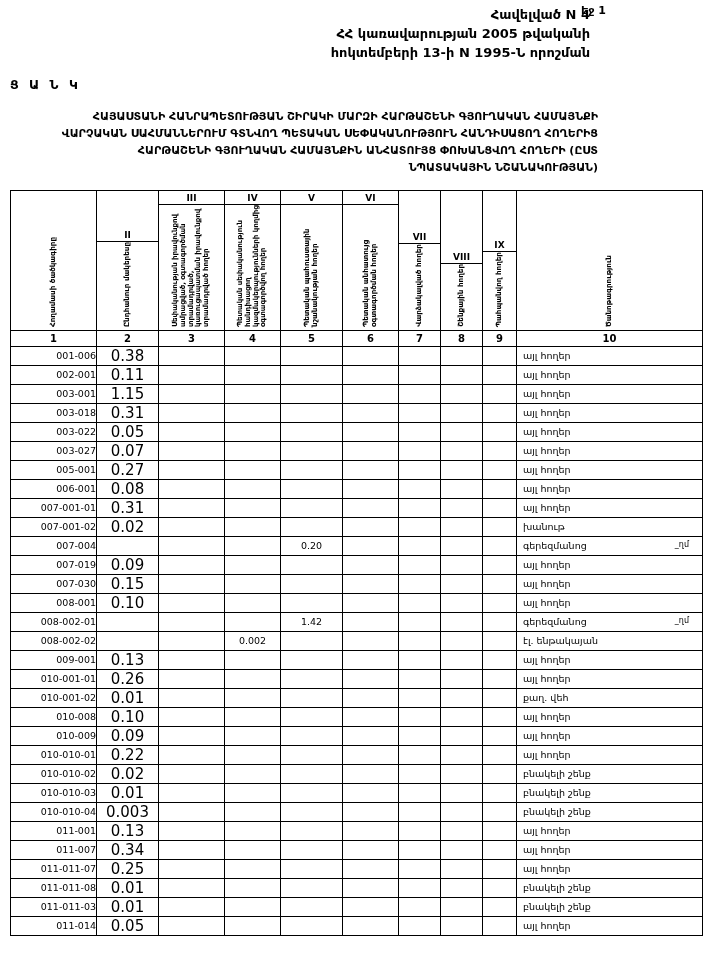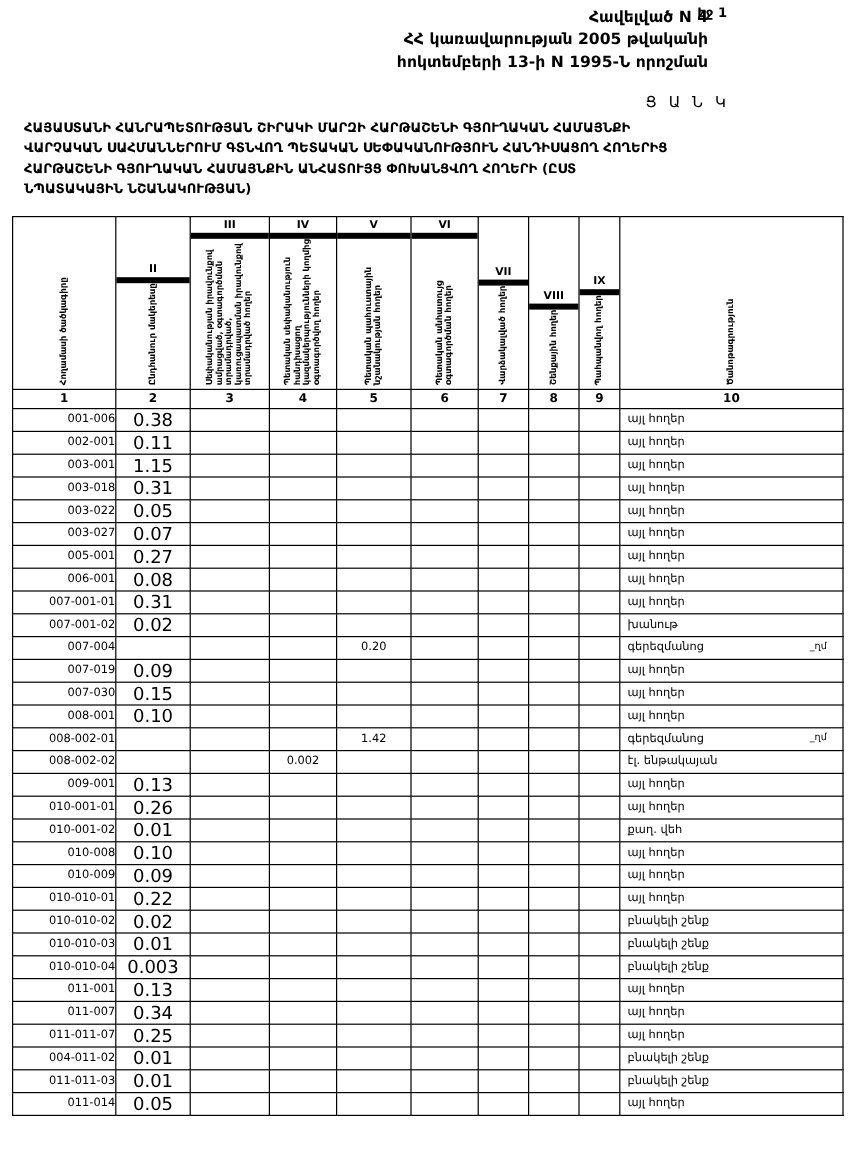--- a/index.html
+++ b/index.html
@@ -27,29 +27,29 @@
   }
   .topright {
     text-align: right;
     padding-right: 18px;
     font-size: 13px;
     font-weight: bold;
     line-height: 1.45;
   }
   .topright .ln { display: block; white-space: nowrap; }
   .doctitle {
-    text-align: right;
+    text-align: left;
     font-size: 12.5px;
-    font-weight: normal;
+    font-weight: bold;
     letter-spacing: 3px;
     margin-top: 14px;
   }
   .subtitle {
-    margin-top: 6px;
-    text-align: left;
+    margin-top: 16px;
+    text-align: right;
     font-size: 11px;
     font-weight: bold;
     line-height: 1.55;
     padding: 0 10px;
   }
   .subtitle .ln { display: block; }
 
   table.grid {
     margin-top: 14px;
     border-collapse: collapse;
@@ -81,21 +81,21 @@
     margin: 0 auto;
     text-align: left;
     letter-spacing: 0px;
   }
   .vert.tall { font-size: 7px; }
   .romantop {
     font-size: 9px;
     font-weight: bold;
     padding-top: 2px;
     padding-bottom: 1px;
-    border-bottom: 5px solid #000000;
+    border-bottom: 1px solid #000000;
   }
   tr.numrow td { height: 16px; font-size: 10px; font-weight: bold; }
   tr.datarow td { height: 19px; }
   tr.datarow td.c1 { font-size: 9.5px; text-align: right; padding-left: 4px; }
   tr.datarow td.c2 { font-size: 15px; text-align: center; }
   tr.datarow td.c4, tr.datarow td.c5 { font-size: 9.5px; text-align: center; }
   tr.datarow td.c10 { font-size: 9.5px; text-align: left; padding-left: 6px; }
   .marknote {
     position: absolute;
     right: 13px;
@@ -524,21 +524,21 @@
           <td class="c3"></td>
           <td class="c4"></td>
           <td class="c5"></td>
           <td class="c6"></td>
           <td class="c7"></td>
           <td class="c8"></td>
           <td class="c9"></td>
           <td class="c10">այլ հողեր</td>
         </tr>
         <tr class="datarow">
-          <td class="c1">004-011-02</td>
+          <td class="c1">011-011-08</td>
           <td class="c2">0.01</td>
           <td class="c3"></td>
           <td class="c4"></td>
           <td class="c5"></td>
           <td class="c6"></td>
           <td class="c7"></td>
           <td class="c8"></td>
           <td class="c9"></td>
           <td class="c10">բնակելի շենք</td>
         </tr>

